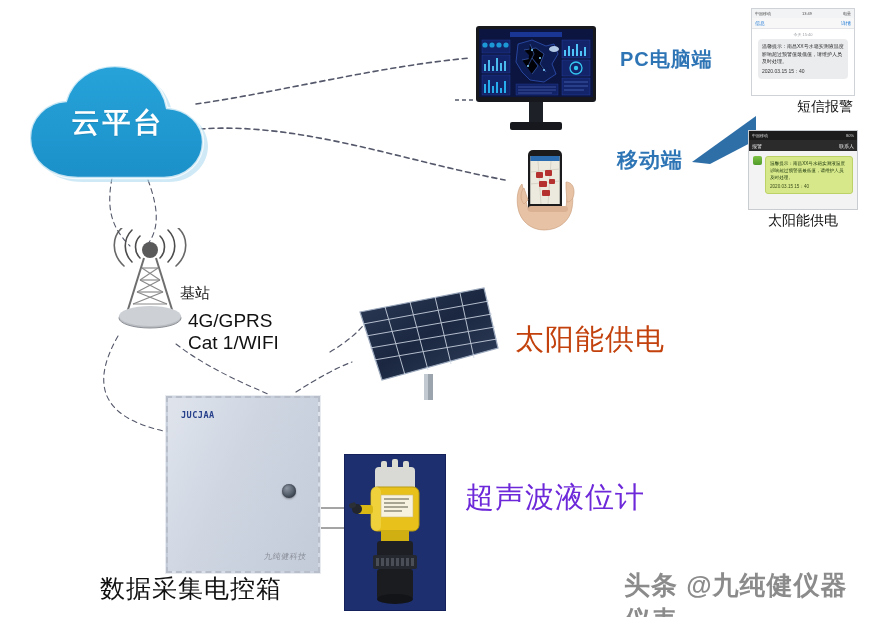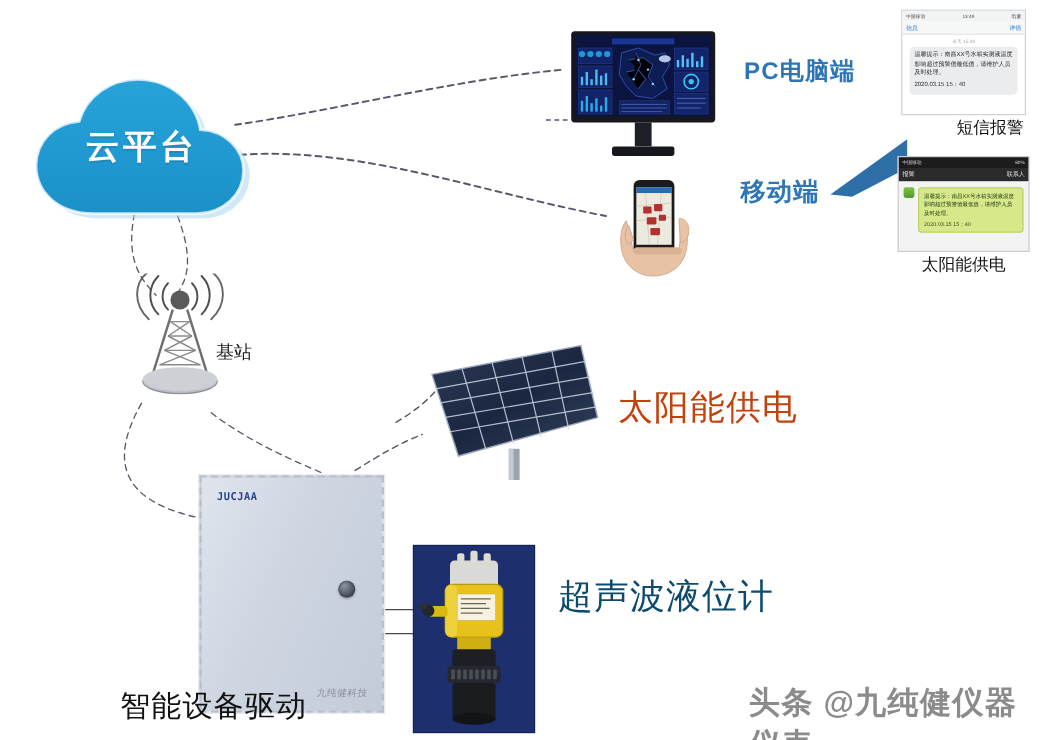--- a/index.html
+++ b/index.html
@@ -36,21 +36,21 @@
   }
   .net-label {
     left: 188px; top: 310px;
     font-size: 19px; color: #111;
     line-height: 1.18;
     font-family: "Liberation Sans", sans-serif;
   }
 
   
   #ctrlbox {
-    left: 166px; top: 396px; width: 154px; height: 198px;
+    left: 166px; top: 396px; width: 154px; height: 177px;
     background: linear-gradient(115deg,#dfe4ec 0%, #cfd6e2 42%, #c3cbd9 100%);
     border: 2px dashed #b9bfca;
     outline: 1px solid #e8ebf0;
   }
   #ctrlbox .logo {
     position:absolute; left: 12px; top: 12px;
     font-size: 9px; font-weight: 700; letter-spacing: .5px;
     color: #27408b; font-family: "DejaVu Sans Mono", monospace;
     transform: scaleX(.95);
   }
@@ -86,21 +86,21 @@
 
   
   #sensor {
     left: 345px; top: 455px; width: 100px; height: 155px;
     background: #1d2f6e;
     overflow: hidden;
     box-shadow: 0 0 0 1px #15215a;
   }
   .sensor-label {
     left: 465px; top: 478px;
-    font-size: 29px; color:#0c4a6e; letter-spacing: 1px;
+    font-size: 29px; color:#6d28d9; letter-spacing: 1px;
     font-family:"Liberation Serif","DejaVu Serif",serif;
   }
 
   
   #monitor { left: 474px; top: 24px; width: 124px; height: 120px; }
   .pc-label {
     left: 620px; top: 46px;
     font-size: 20px; font-weight: 700; color:#2e75b6;
     letter-spacing: 1px;
   }
@@ -259,27 +259,31 @@
         <path d="M44,52 L67,64"></path>
           <path d="M64,52 L41,64"></path>
         <path d="M41,64 L71,76"></path>
           <path d="M67,64 L37,76"></path>
       </g>
       <ellipse cx="54" cy="90" rx="31" ry="10" fill="#b9bdc2" stroke="#8d9197"></ellipse>
       <ellipse cx="54" cy="88" rx="31" ry="10" fill="#cdd1d6"></ellipse>
     </svg>
   </div>
   <div class="abs tower-label">基站</div>
+  <div class="abs net-label">
+    <div>4G/GPRS</div>
+    <div>Cat 1/WIFI</div>
+  </div>
 
   <div class="abs" id="ctrlbox">
     <div class="logo">JUCJAA</div>
     <div class="lock"></div>
     <div class="brandfoot">九纯健科技</div>
   </div>
-  <div class="abs box-label">智能设备驱动</div>
+  <div class="abs box-label">数据采集电控箱</div>
 
   <div class="abs" id="solar">
     <svg width="150" height="118" viewBox="0 0 150 118">
       <defs>
         <linearGradient id="sp" x1="0" y1="0" x2="1" y2="1">
           <stop offset="0" stop-color="#2c3b57"></stop>
           <stop offset="0.5" stop-color="#1b2740"></stop>
           <stop offset="1" stop-color="#31415e"></stop>
         </linearGradient>
       </defs>

